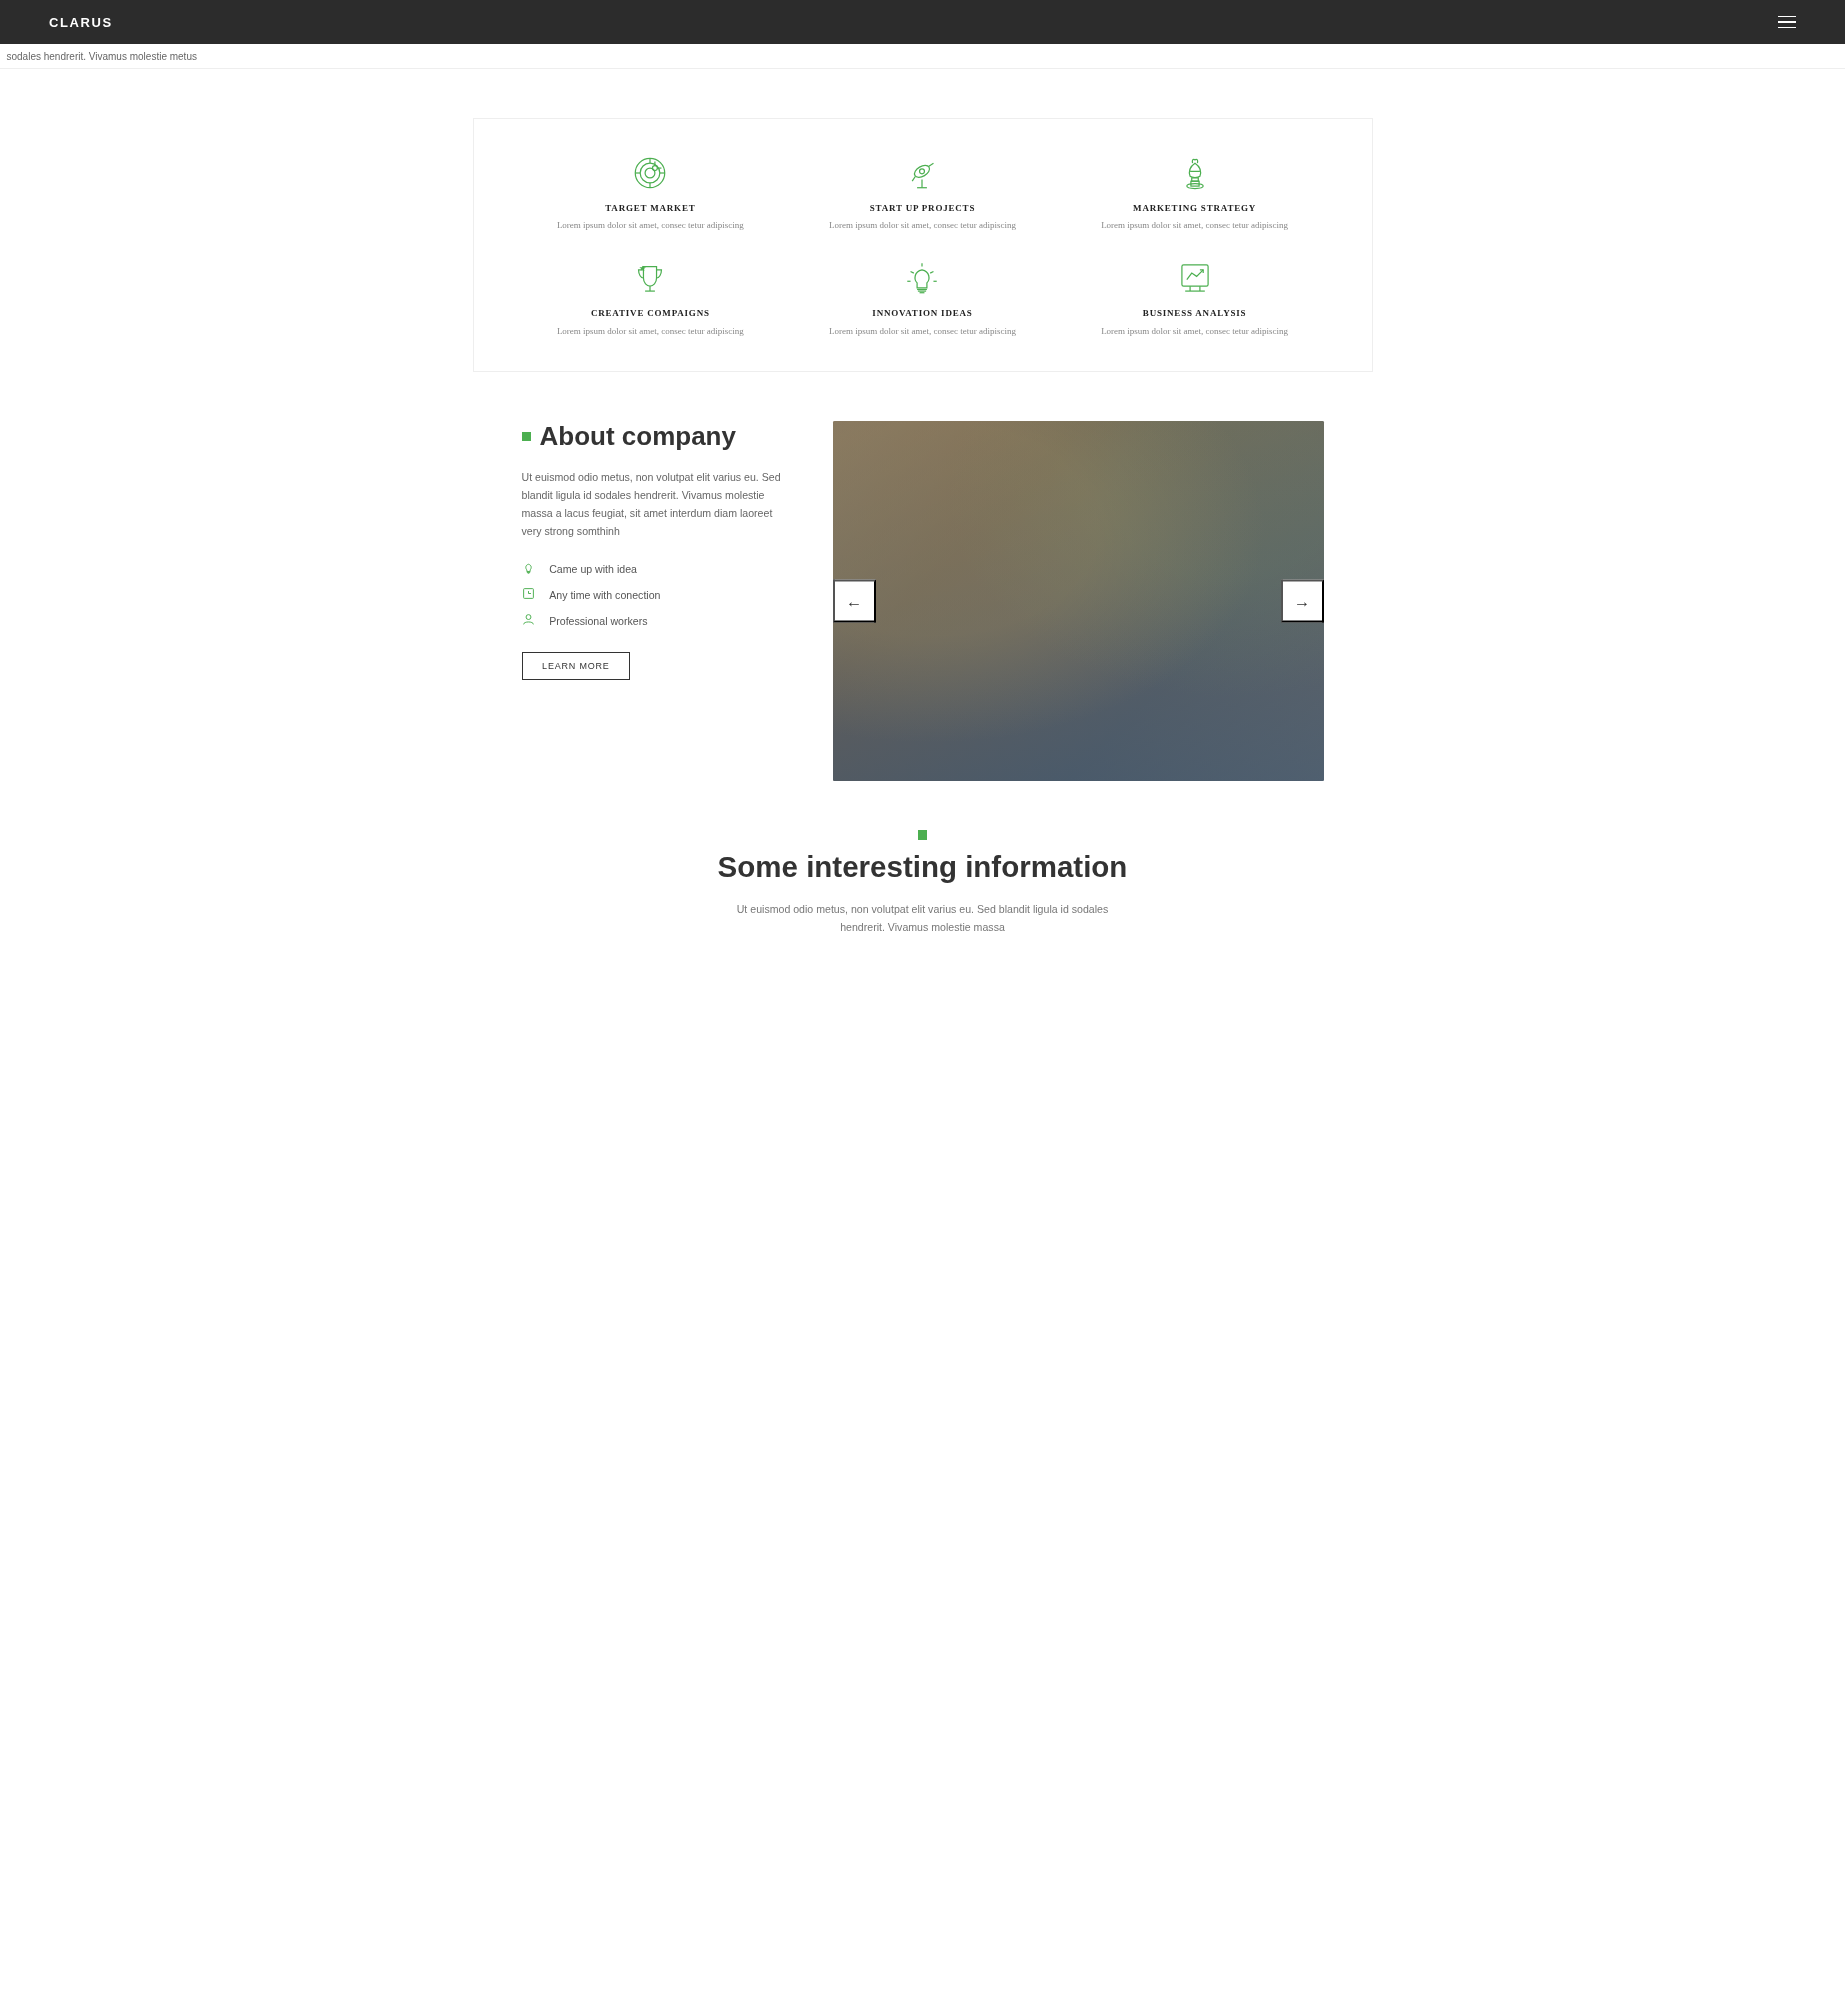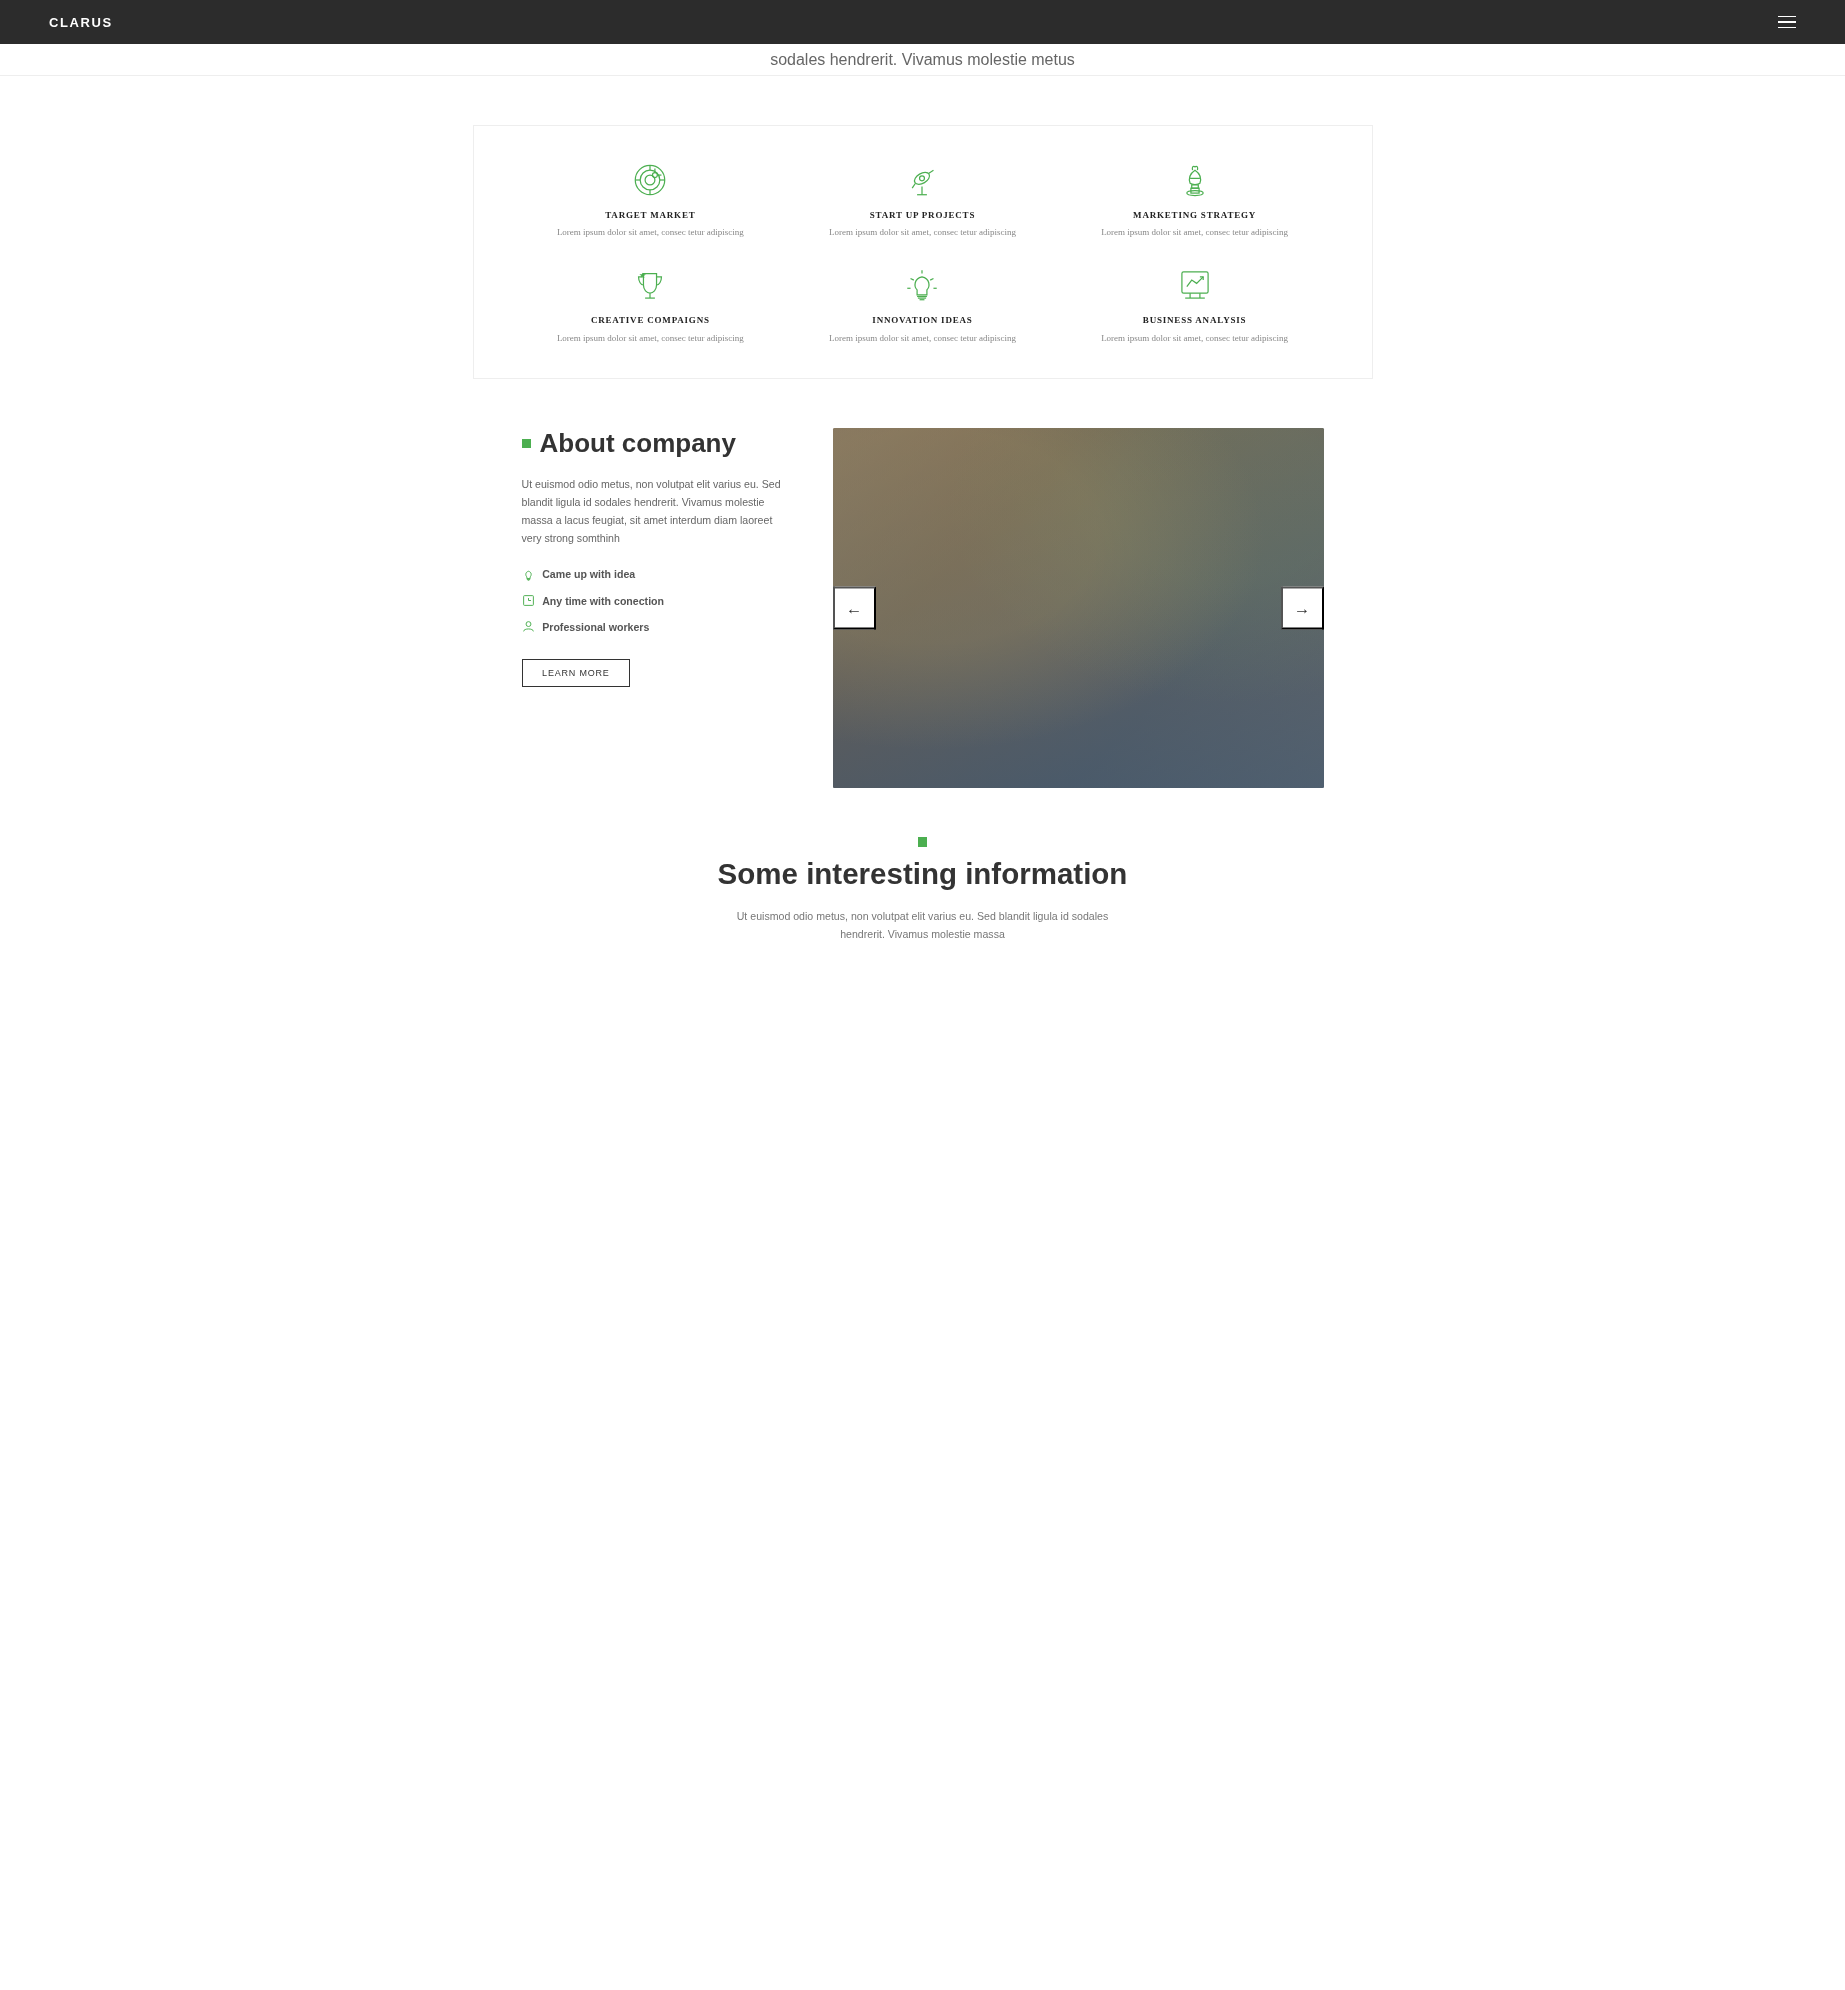--- a/index.html
+++ b/index.html
@@ -28,23 +28,22 @@
     }
     .navbar-menu-icon span {
       display: block;
       width: 18px;
       height: 1.6px;
       background: #fff;
     }
 
     
     .top-ticker {
-      text-align: center;
       padding: 6.5px;
-      font-size: 16px;
+      font-size: 10px;
       color: #666;
       border-bottom: 0.8px solid #eee;
     }
 
     
     .section-work {
       max-width: 900px;
       margin: 49px auto;
       display: flex;
       gap: 49px;
@@ -151,26 +150,25 @@
       color: #666;
       line-height: 1.7;
       margin-bottom: 19.6px;
     }
     .about-list {
       list-style: none;
       margin-bottom: 24.5px;
     }
     .about-list li {
       display: flex;
-      align-items: center;
-      gap: 6px;
+      align-items: flex-end;
+      gap: 13px;
       margin-bottom: 11.5px;
       font-size: 10.6px;
       color: #555;
-      font-weight: bold;
     }
     .about-list-icon {
       width: 14.7px;
       height: 14.7px;
       display: flex;
       align-items: center;
       justify-content: center;
       flex-shrink: 0;
     }
     .learn-more-btn {

